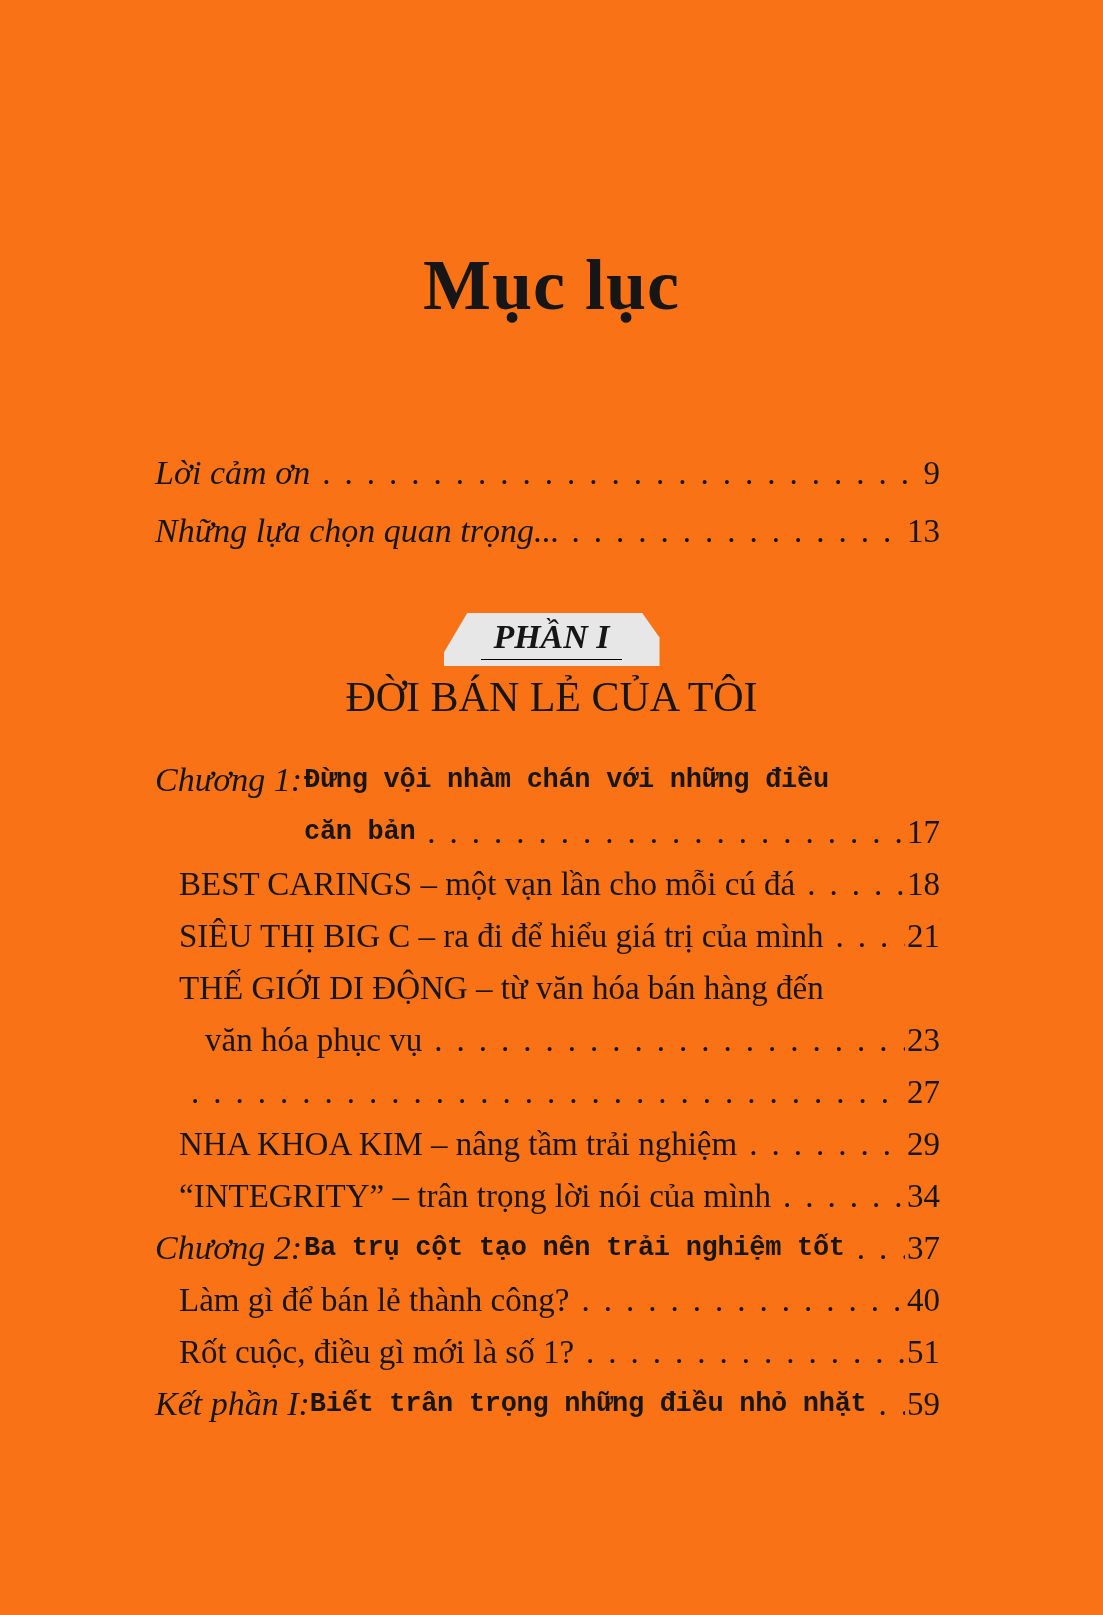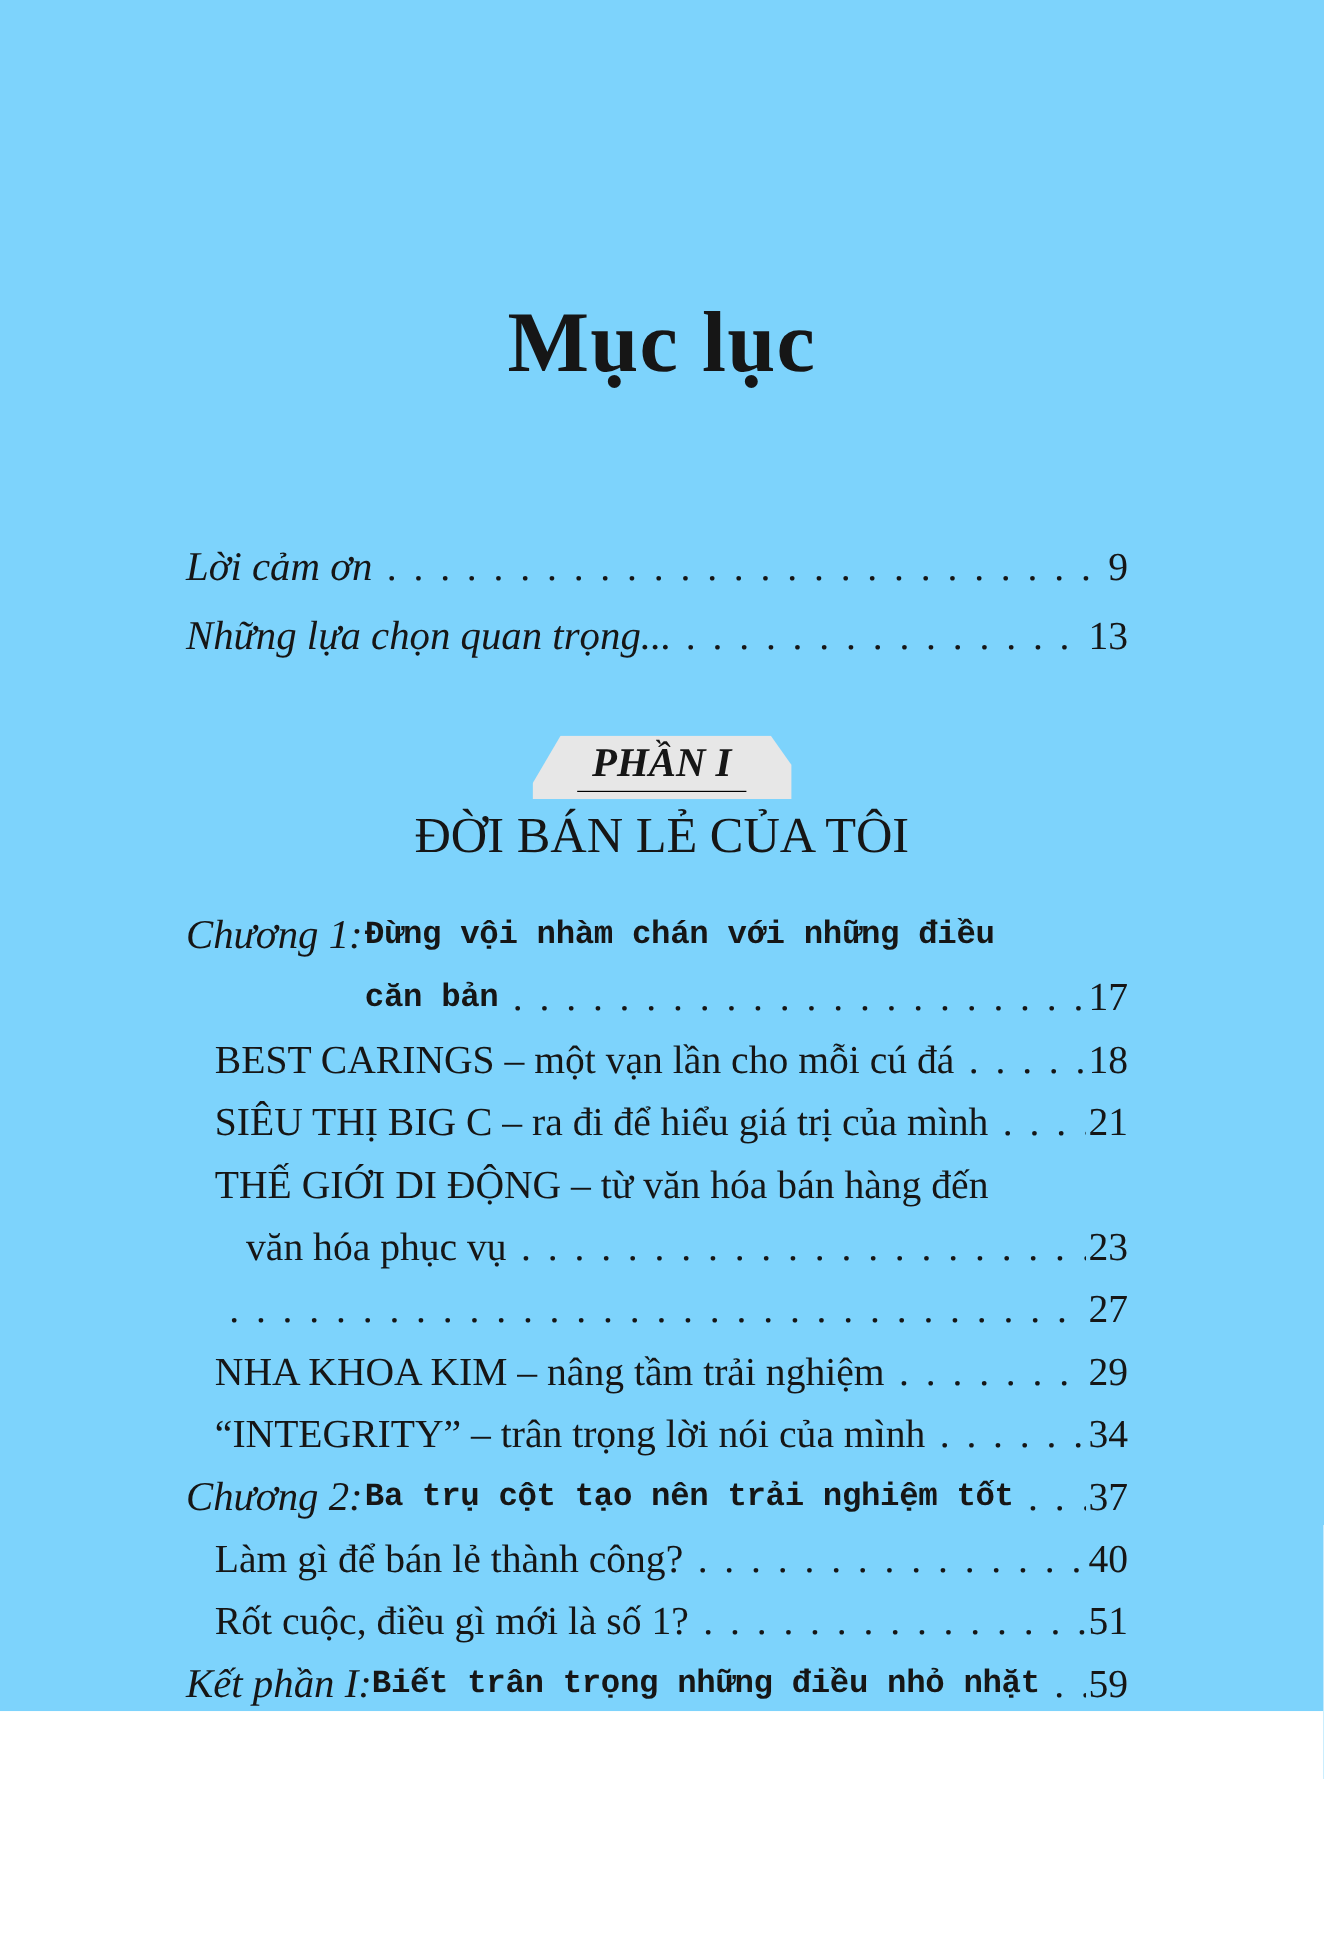--- a/index.html
+++ b/index.html
@@ -1,19 +1,19 @@
 <!DOCTYPE html>
 <html><head>
 <meta charset="utf-8">
 <style>
   html,body{margin:0;padding:0;background:#ffffff;}
   .page{
     position:relative;
-    width:1103px;height:1426px;
-    background:#7dd3fc;
+    width:1103px;height:1615px;
+    background:#f97316;
     color:#161616;
     font-family:"Liberation Serif", serif;
     overflow:hidden;
   }
   .title{
     margin:0;
     padding-top:245px;
     text-align:center;
     font-size:72px;
     line-height:80px;

